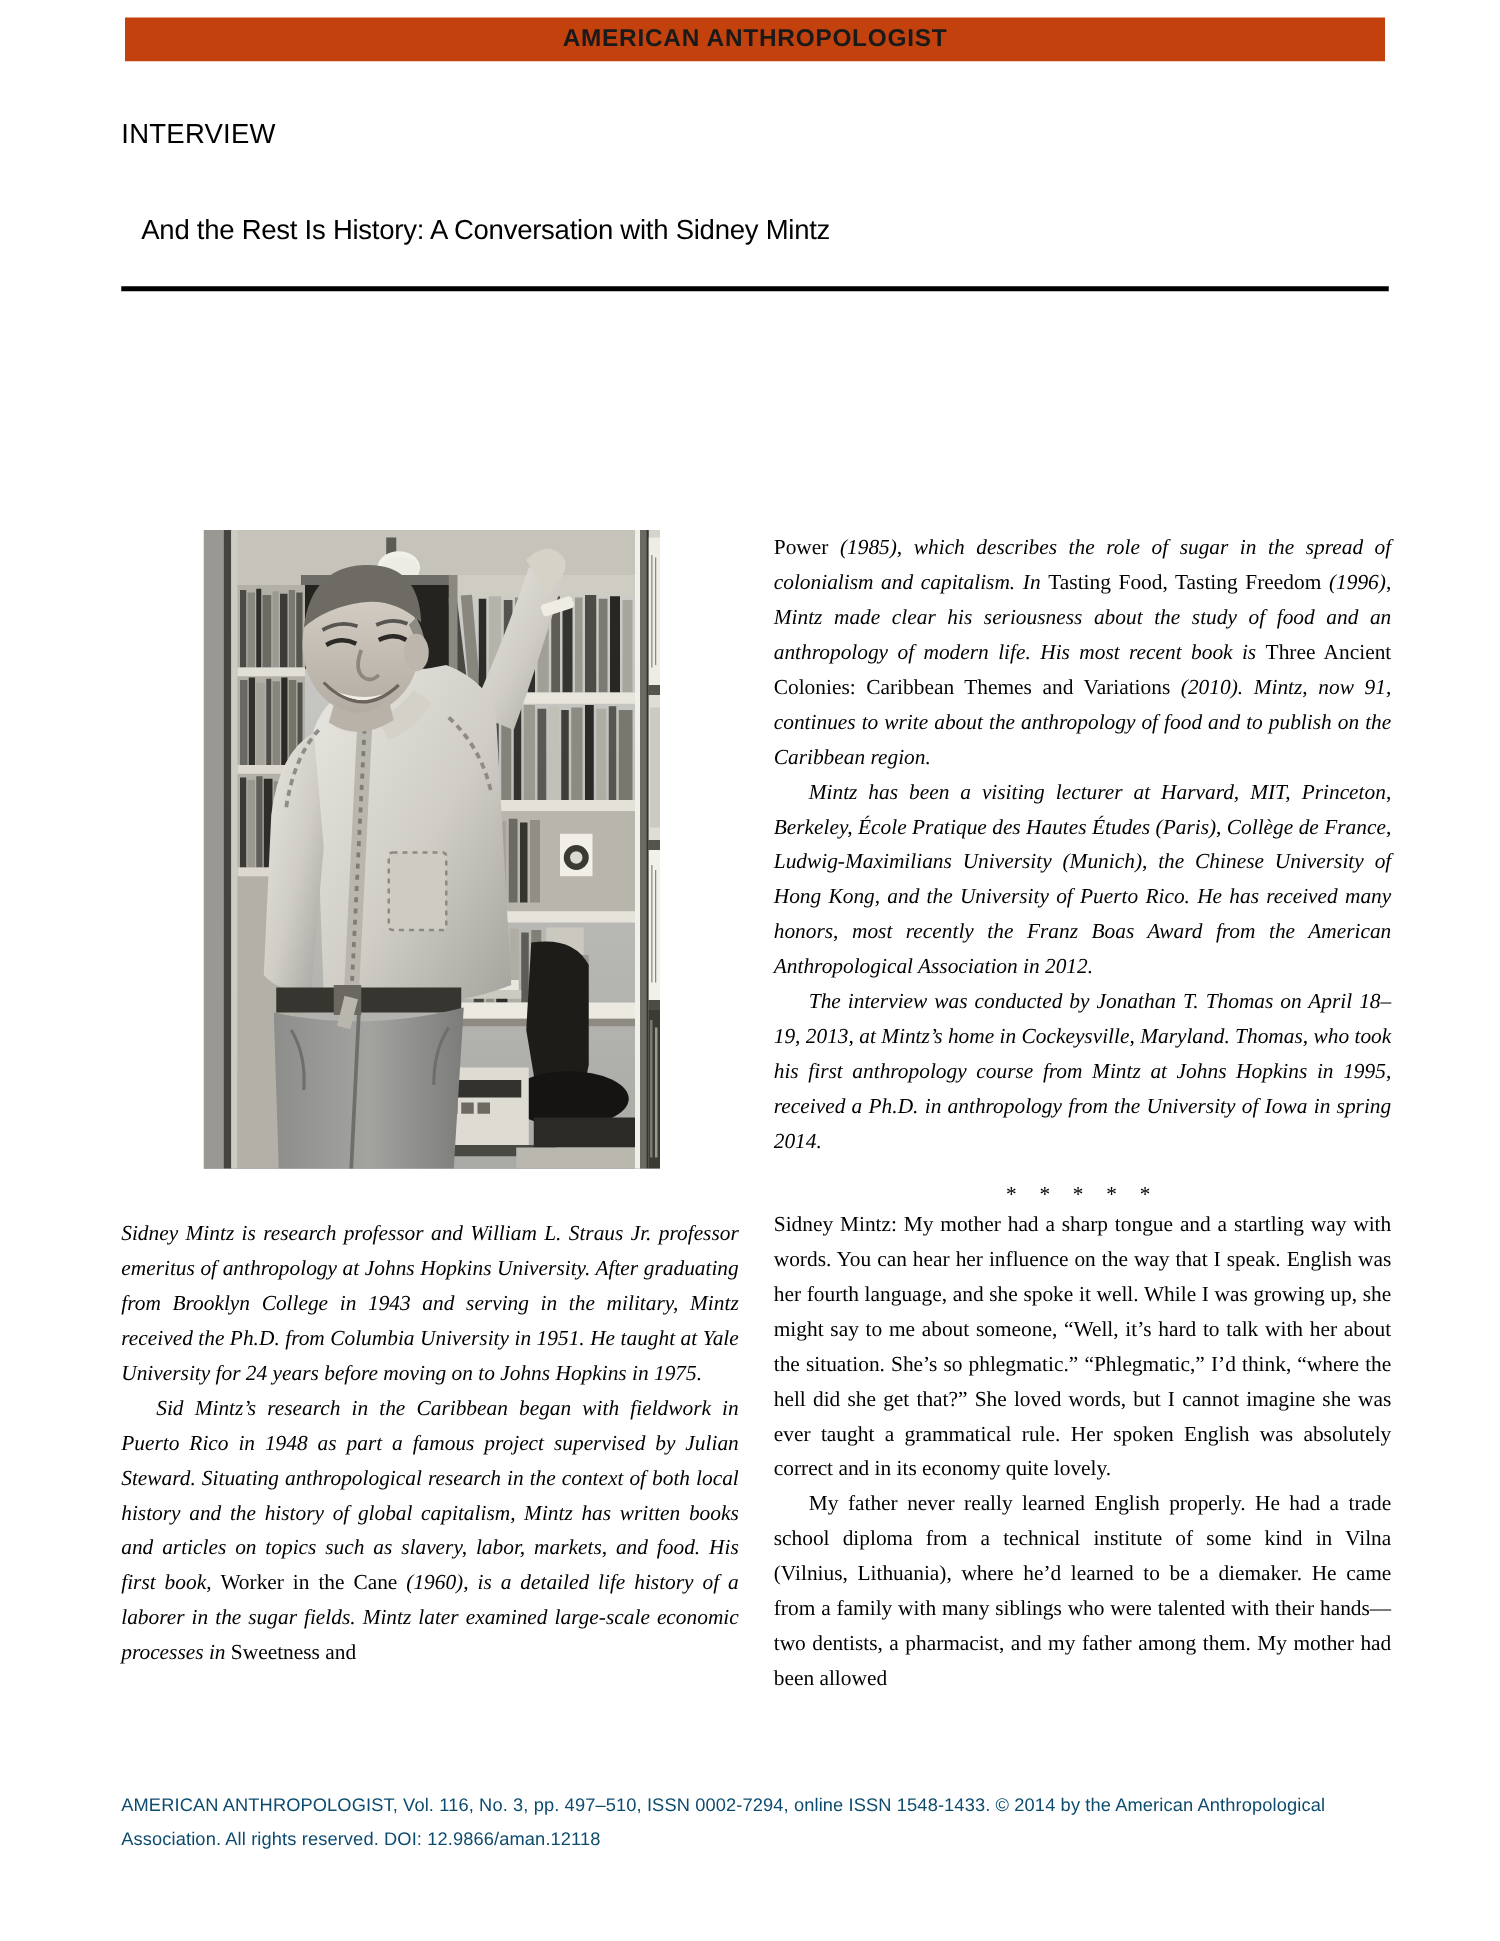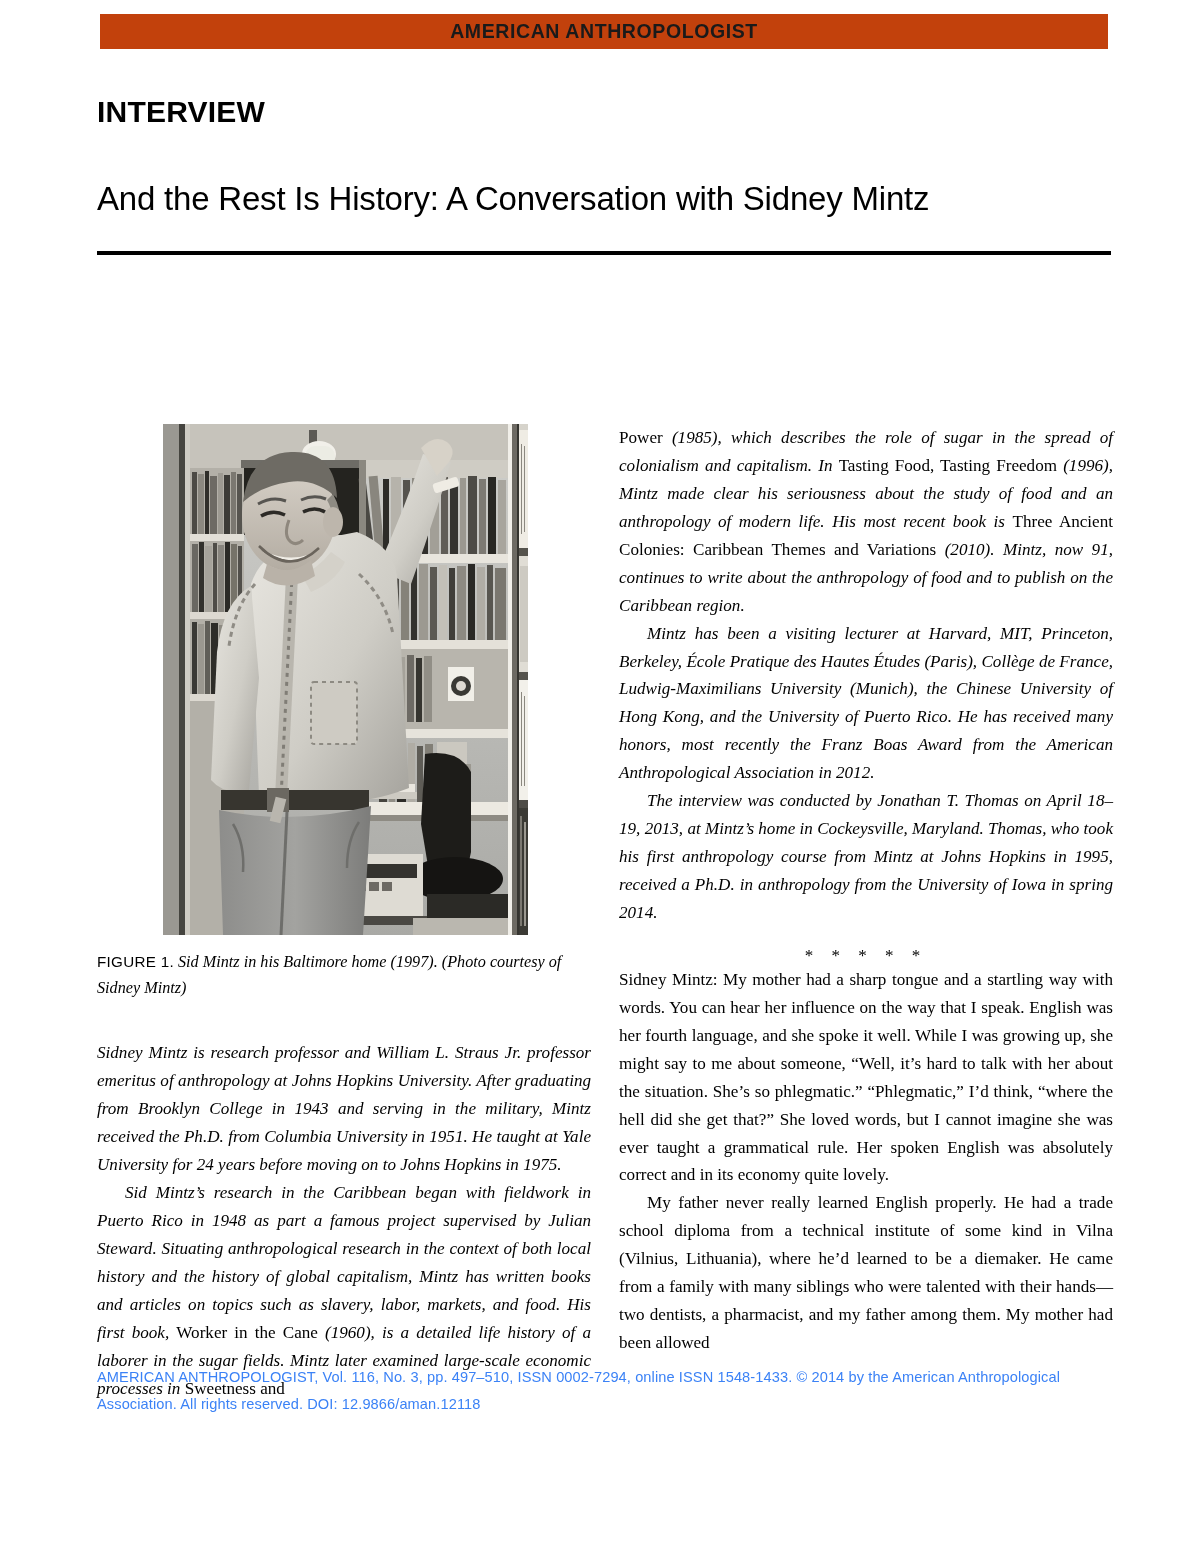--- a/index.html
+++ b/index.html
@@ -38,32 +38,32 @@
 
   
   .masthead {
     position: absolute;
     left: 97px;
     top: 95px;
     width: 1014px;
   }
   .kicker {
     font-family: "Liberation Sans", sans-serif;
-    font-weight: bold;
-    font-size: 30px;
+    font-weight: normal;
+    font-size: 22px;
     letter-spacing: 0.2px;
     line-height: 1.1;
     margin: 0 0 52px 0;
   }
   .article-title {
     font-family: "Liberation Sans", sans-serif;
     font-weight: normal;
-    font-size: 33px;
+    font-size: 22px;
     line-height: 1.15;
-    margin: 0;
+    margin: 16px;
     letter-spacing: -0.2px;
   }
   .rule {
     margin-top: 33px;
     border-top: 4px solid #000;
     width: 100%;
   }
   .byline {
     font-family: "Liberation Sans", sans-serif;
     font-weight: bold;
@@ -170,26 +170,26 @@
   }
   .speaker {
     font-weight: normal;
     font-style: normal;
   }
 
   
   .footer {
     position: absolute;
     left: 97px;
-    top: 1364px;
+    top: 1432px;
     width: 1016px;
     font-family: "Liberation Sans", sans-serif;
     font-size: 14.6px;
     line-height: 1.85;
-    color: #3b82f6;
+    color: #0c4a6e;
     letter-spacing: 0.1px;
   }
 </style>
 </head>
 <body>
 
 <div class="banner">
   <span class="banner-title">AMERICAN ANTHROPOLOGIST</span>
 </div>
 
@@ -436,24 +436,20 @@
               <rect x="13" y="268" width="1" height="94" fill="#8b8880"></rect>
               <rect x="16" y="272" width="1" height="90" fill="#8b8880"></rect>
               <rect x="11" y="376" width="9" height="8" fill="#4d4b46"></rect>
               <rect x="11" y="384" width="9" height="127" fill="#3b3a35"></rect>
               <rect x="12" y="392" width="2" height="110" fill="#7c7972"></rect>
               <rect x="16" y="398" width="2" height="104" fill="#9b9890"></rect>
             </g>
           </svg>
         </div>
       </div>
-      <figcaption class="fig-caption">
-        <span class="fig-label">FIGURE 1.</span>
-        <span class="fig-text">Sid Mintz in his Baltimore home (1997). (Photo courtesy of Sidney Mintz)</span>
-      </figcaption>
     </figure>
 
     <div class="lead-gap"></div>
 
     <p class="body">
       <span>Sidney Mintz is research professor and William L. Straus Jr. professor emeritus of anthropology at Johns Hopkins University. After graduating from Brooklyn College in 1943 and serving in the military, Mintz received the Ph.D. from Columbia University in 1951. He taught at Yale University for 24 years before moving on to Johns Hopkins in 1975.</span>
     </p>
     <p class="body">
       <span>Sid Mintz’s research in the Caribbean began with fieldwork in Puerto Rico in 1948 as part a famous project supervised by Julian Steward. Situating anthropological research in the context of both local history and the history of global capitalism, Mintz has written books and articles on topics such as slavery, labor, markets, and food. His first book, </span><span class="rom">Worker in the Cane </span><span>(1960), is a detailed life history of a laborer in the sugar fields. Mintz later examined large-scale economic processes in </span><span class="rom">Sweetness and</span>
     </p>

